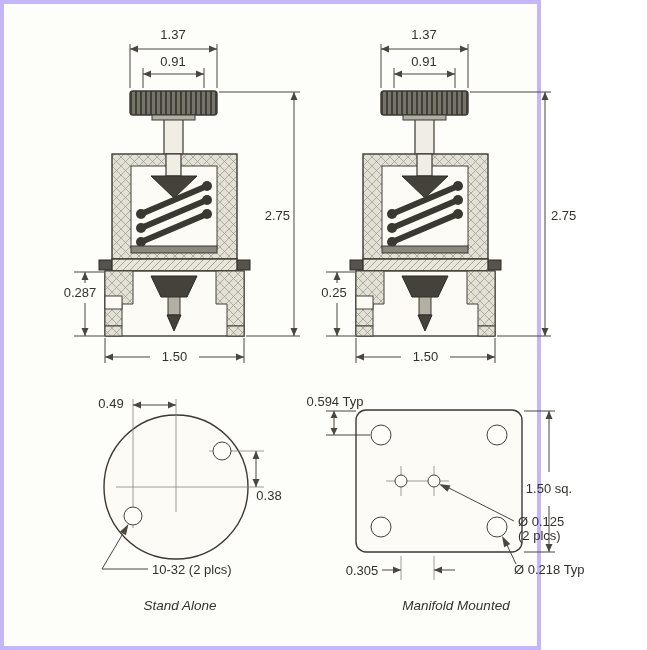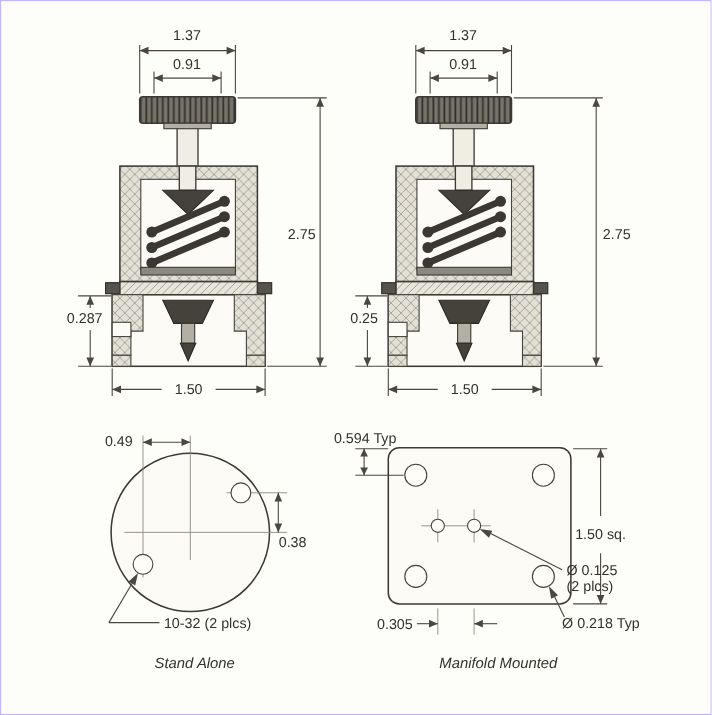--- a/index.html
+++ b/index.html
@@ -1,18 +1,18 @@
 <!DOCTYPE html>
 <html><head>
 <meta charset="utf-8">
 <style>
   html,body{margin:0;padding:0;background:#ffffff;}
   .sheet{
-    width:647px;height:650px;position:relative;
-    background:#fdfdfa;border:1px solid #c4b5fd;box-sizing:border-box;
+    width:541px;height:650px;position:relative;
+    background:#fdfdfa;border:4px solid #c4b5fd;box-sizing:border-box;
     font-family:"Liberation Sans", sans-serif;
   }
   svg{display:block;}
   text{
     font-family:"Liberation Sans", sans-serif;
     font-size:13px;fill:#33312c;
   }
   text.caption{font-style:italic;font-size:13.5px;}
   .ol{stroke:#3b3933;stroke-width:1.4;}
   .ol2{stroke:#44423c;stroke-width:1;}

